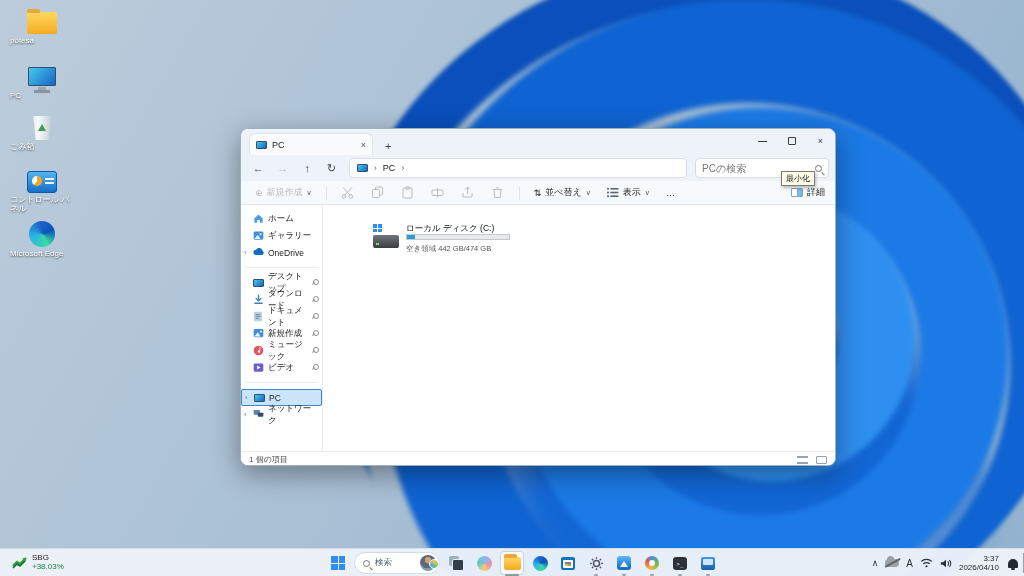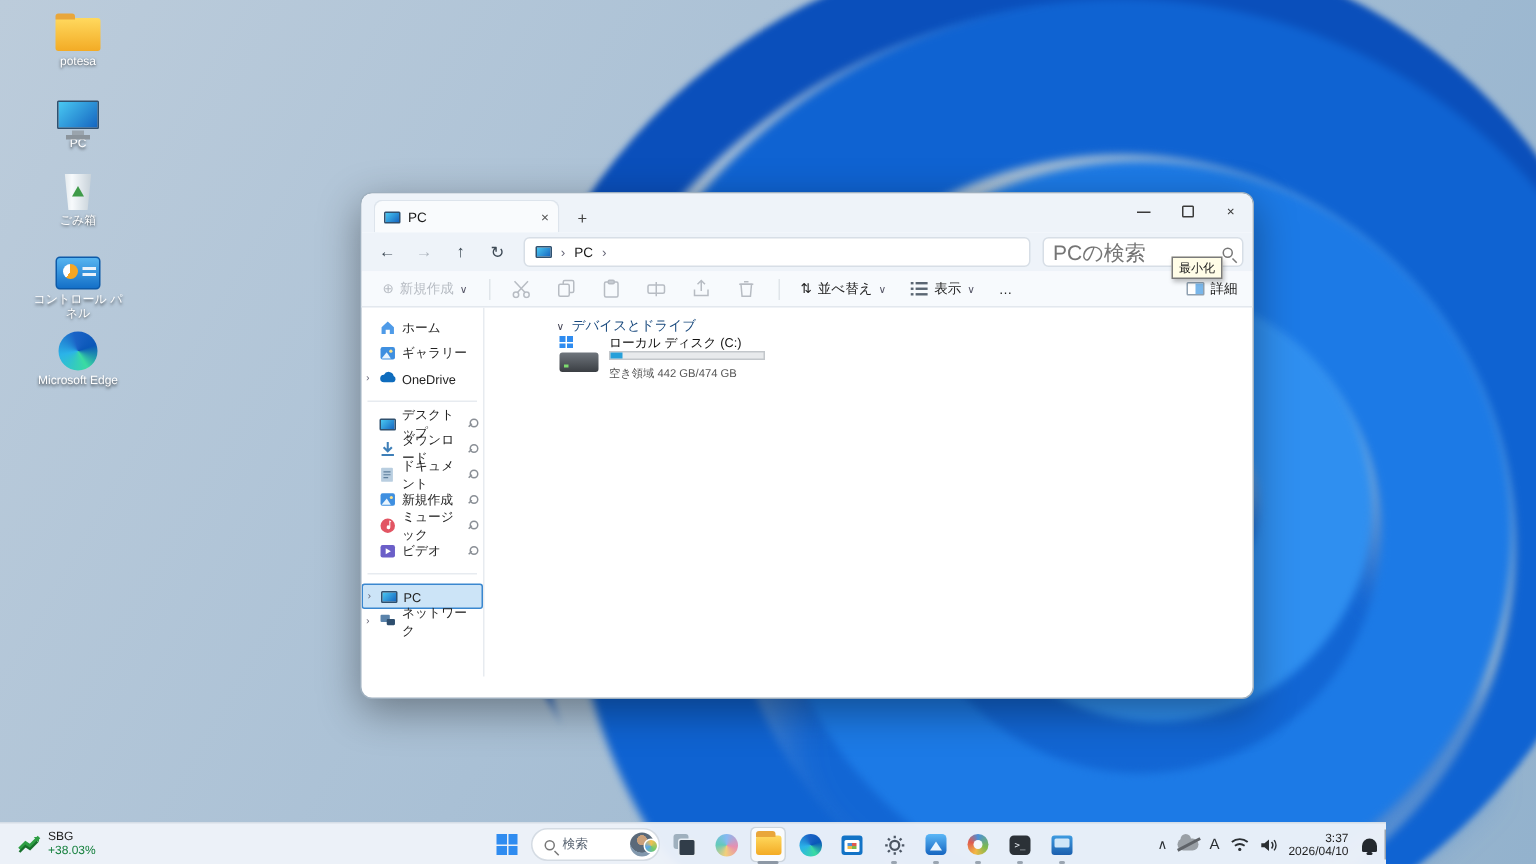--- a/index.html
+++ b/index.html
@@ -15,21 +15,21 @@
       radial-gradient(circle at 58% 55%, #55a9f7 0 9%, rgba(0,0,0,0) 10%),
       radial-gradient(circle at 57% 56%, rgba(0,0,0,0) 11%, #2f8ff0 12% 24%, rgba(0,0,0,0) 25%),
       radial-gradient(circle at 55% 58%, rgba(0,0,0,0) 27%, #1c7ae6 28% 42%, rgba(0,0,0,0) 43%),
       radial-gradient(circle at 53% 59%, rgba(0,0,0,0) 45%, #0f63d2 46% 63%, rgba(0,0,0,0) 64%),
       radial-gradient(circle at 51% 61%, rgba(0,0,0,0) 65%, #0a4fbb 66% 86%, rgba(0,0,0,0) 87%); }
   .bloom2 { position:absolute; left:430px; top:330px; width:560px; height:330px;
     background:radial-gradient(ellipse at 55% 45%, #1266d4 0 45%, rgba(0,0,0,0) 72%);
     filter:blur(8px); transform:rotate(-10deg); }
 
   
-  .dicon { position:absolute; left:20px; width:64px; text-align:center; cursor:default; }
+  .dicon { position:absolute; left:10px; width:64px; cursor:default; }
   .dicon .art { height:30px; display:flex; align-items:flex-end; justify-content:center; }
   .dicon .lbl { margin-top:2px; font-size:8px; color:#fff; line-height:9px;
     text-shadow:0 1px 2px rgba(0,0,0,.7); }
   .folder { width:30px; height:22px; border-radius:2px; position:relative;
     background:linear-gradient(#ffd95e,#f3ab25); }
   .folder::before { content:""; position:absolute; top:-3px; left:0; width:13px; height:4px;
     background:#e9a63a; border-radius:2px 2px 0 0; }
   .mon { background:linear-gradient(135deg,#49c8f2,#1565c0); border:1px solid #30506e;
     border-radius:1px; position:relative; }
   .mon.big { width:28px; height:19px; }
@@ -65,21 +65,21 @@
   .cap .bar { width:9px; height:1px; background:#3a3a3a; }
   .cap .box { width:8px; height:8px; border:1px solid #3a3a3a; border-radius:1px; }
   .addrbar { height:26px; background:#eef3f9; display:flex; align-items:center; padding:0 6px; gap:2px; position:relative; }
   .navg { width:23px; text-align:center; color:#3e4a56; font-size:11px; cursor:pointer; }
   .navg.dis { color:#aeb6bf; }
   .crumb { margin-left:4px; width:346px; height:20px; background:#fff; border:1px solid #d7dee6;
     border-radius:4px; display:flex; align-items:center; padding:0 7px; gap:6px; }
   .crumb .sep { color:#667; font-size:9px; }
   .searchbox { margin-left:6px; width:134px; height:20px; background:#fff; border:1px solid #d7dee6;
     border-radius:4px; display:flex; align-items:center; padding:0 6px; }
-  .searchbox input { border:none; outline:none; flex:1; font-size:14px; min-width:0;
+  .searchbox input { border:none; outline:none; flex:1; font-size:10px; min-width:0;
     font-family:inherit; color:#333; background:rgba(0,0,0,0); }
   .mag { width:7px; height:7px; border:1px solid #777; border-radius:50%; position:relative; flex:none; }
   .mag::after { content:""; position:absolute; left:6px; top:6px; width:4px; height:1px;
     background:#777; transform:rotate(45deg); transform-origin:0 0; }
   .tooltip { position:absolute; left:540px; top:16px; background:#fffde7; border:1px solid #7a7a7a;
     font-size:8px; padding:1px 4px; color:#1a1a1a; box-shadow:1px 2px 3px rgba(0,0,0,.25); z-index:5; }
   .toolbar { height:24px; background:#f7fafd; border-bottom:1px solid #e3e8ee;
     display:flex; align-items:center; padding:0 8px; gap:4px; position:relative; }
   .tbtn { display:flex; align-items:center; gap:4px; padding:3px 6px; border-radius:4px; cursor:pointer; color:#222; }
   .tbtn .cd { font-size:7px; color:#556; }
@@ -123,21 +123,21 @@
   .drive-fill { height:100%; background:#26a0da; }
   .drive-free { position:absolute; left:35px; top:22px; font-size:7.5px; color:#555; }
 
   .statusbar { height:16px; border-top:1px solid #e7ebf0; background:#fff;
     display:flex; align-items:center; padding:0 8px; font-size:8px; color:#444; position:relative; }
   .sb-right { position:absolute; right:8px; display:flex; gap:8px; align-items:center; }
   .ic-list { width:11px; height:8px; border-top:2px solid #9aa2ab; border-bottom:2px solid #9aa2ab; }
   .ic-thumb { width:11px; height:8px; border:1px solid #9aa2ab; border-radius:1px; }
 
   
-  #taskbar { position:absolute; left:0; bottom:0; width:924px; height:28px;
+  #taskbar { position:absolute; left:0; bottom:0; width:1024px; height:28px;
     background:rgba(238,243,249,.96); border-top:1px solid rgba(200,210,220,.6); }
   .widgets { position:absolute; left:6px; top:2px; display:flex; align-items:center; gap:4px;
     padding:2px 6px; border-radius:4px; cursor:pointer; }
   .wtxt .s1 { font-size:8px; color:#1a1a1a; line-height:9px; }
   .wtxt .s2 { font-size:8px; line-height:9px; }
   .centerapps { position:absolute; left:326px; top:2px; height:24px; display:flex; align-items:center; gap:4px; }
   .tba { width:24px; height:24px; border-radius:4px; display:flex; align-items:center;
     justify-content:center; cursor:pointer; position:relative; }
   .tba.active { background:rgba(255,255,255,.75); box-shadow:inset 0 0 0 1px rgba(160,175,190,.5); }
   .tba.active::after { content:""; position:absolute; bottom:-1px; left:5px; width:14px; height:2px;
@@ -405,43 +405,46 @@
         <span class="chev">›</span>
         <span class="si"><svg width="11" height="10" viewBox="0 0 16 14">
               <rect x="1" y="1" width="9" height="7" rx="1" fill="#5a83ab"></rect>
               <rect x="7" y="5" width="8" height="6" rx="1" fill="#2e4e6e"></rect>
             </svg></span>
         <span>ネットワーク</span>
       </div>
     </div>
 
     <div class="content">
-      <div class="sechead">
-        <span class="cd">∨</span>
-        <span>デバイスとドライブ</span>
-      </div>
       <div class="drive-tile">
         <span class="drive-ic">
           <span class="winflag">
               <span></span>
               <span></span>
               <span></span>
               <span></span>
             </span>
           <span class="hd"></span>
         </span>
         <div class="drive-name">ローカル ディスク (C:)</div>
         <div class="drive-bar">
           <div class="drive-fill" style="width:8%"></div>
         </div>
         <div class="drive-free">空き領域 442 GB/474 GB</div>
       </div>
     </div>
   </div>
 
+  <div class="statusbar">
+    <span>1 個の項目</span>
+    <div class="sb-right">
+      <span class="ic-list"></span>
+      <span class="ic-thumb"></span>
+    </div>
+  </div>
 </div>
 
 <div id="taskbar">
   <div class="widgets">
     <svg width="16" height="14" viewBox="0 0 16 14">
       <path d="M1 11 L5 7 L8 9 L14 3" stroke="#2e9e44" stroke-width="2.4" fill="none"></path>
       <path d="M10.5 3 H14 V6.5" fill="#2e9e44"></path>
       <path d="M1 13 L5 9 L8 11 L13 6" stroke="#17702c" stroke-width="1.6" fill="none"></path>
     </svg>
     <div class="wtxt">

